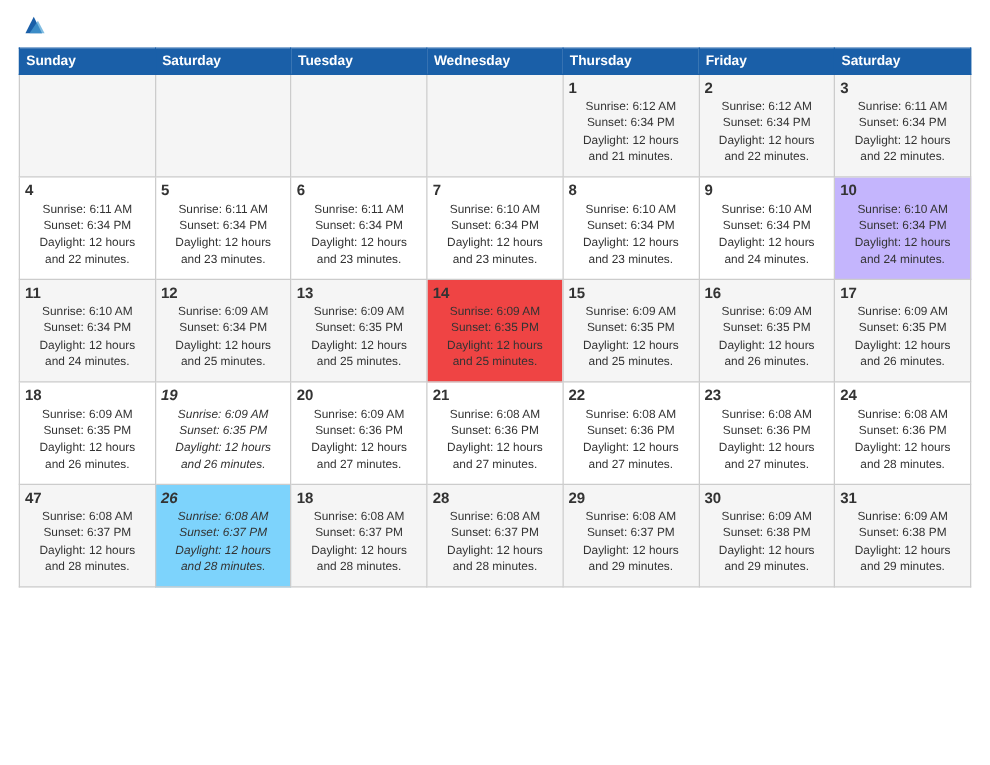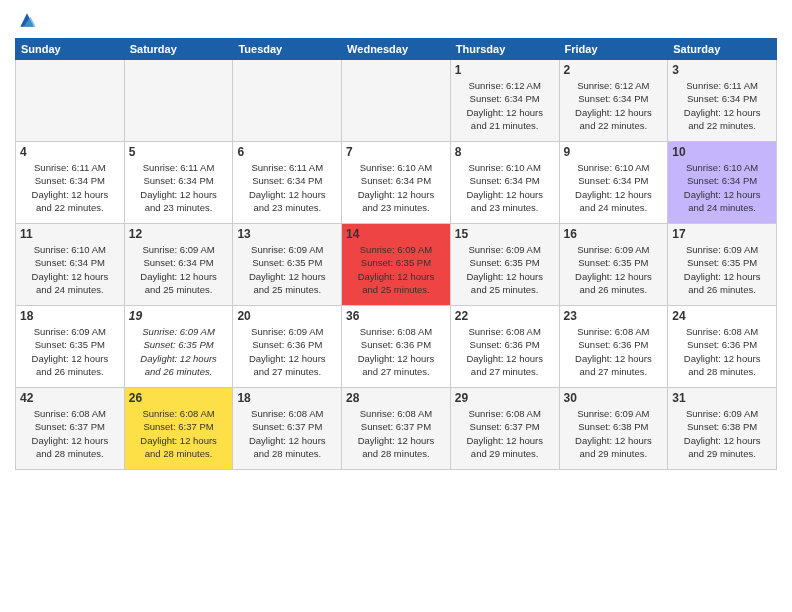--- a/index.html
+++ b/index.html
@@ -265,21 +265,21 @@
 and 26 minutes.</div>
           </td>
           <td style="background: rgb(255, 255, 255);">
             <span class="day-num">20</span>
             <div class="day-info" style="white-space: pre-line;">Sunrise: 6:09 AM
 Sunset: 6:36 PM
 Daylight: 12 hours
 and 27 minutes.</div>
           </td>
           <td style="background: rgb(255, 255, 255);">
-            <span class="day-num">36</span>
+            <span class="day-num">21</span>
             <div class="day-info" style="white-space: pre-line;">Sunrise: 6:08 AM
 Sunset: 6:36 PM
 Daylight: 12 hours
 and 27 minutes.</div>
           </td>
           <td style="background: rgb(255, 255, 255);">
             <span class="day-num">22</span>
             <div class="day-info" style="white-space: pre-line;">Sunrise: 6:08 AM
 Sunset: 6:36 PM
 Daylight: 12 hours
@@ -295,27 +295,27 @@
           <td style="background: rgb(255, 255, 255);">
             <span class="day-num">24</span>
             <div class="day-info" style="white-space: pre-line;">Sunrise: 6:08 AM
 Sunset: 6:36 PM
 Daylight: 12 hours
 and 28 minutes.</div>
           </td>
         </tr>
         <tr>
           <td style="background: rgb(245, 245, 245);">
-            <span class="day-num">42</span>
-            <div class="day-info" style="white-space: pre-line;">Sunrise: 6:08 AM
-Sunset: 6:37 PM
-Daylight: 12 hours
-and 28 minutes.</div>
-          </td>
-          <td style="background: #fde047;">
+            <span class="day-num">47</span>
+            <div class="day-info" style="white-space: pre-line;">Sunrise: 6:08 AM
+Sunset: 6:37 PM
+Daylight: 12 hours
+and 28 minutes.</div>
+          </td>
+          <td style="background: #7dd3fc; font-style: italic;">
             <span class="day-num">26</span>
             <div class="day-info" style="white-space: pre-line;">Sunrise: 6:08 AM
 Sunset: 6:37 PM
 Daylight: 12 hours
 and 28 minutes.</div>
           </td>
           <td style="background: rgb(245, 245, 245);">
             <span class="day-num">18</span>
             <div class="day-info" style="white-space: pre-line;">Sunrise: 6:08 AM
 Sunset: 6:37 PM

